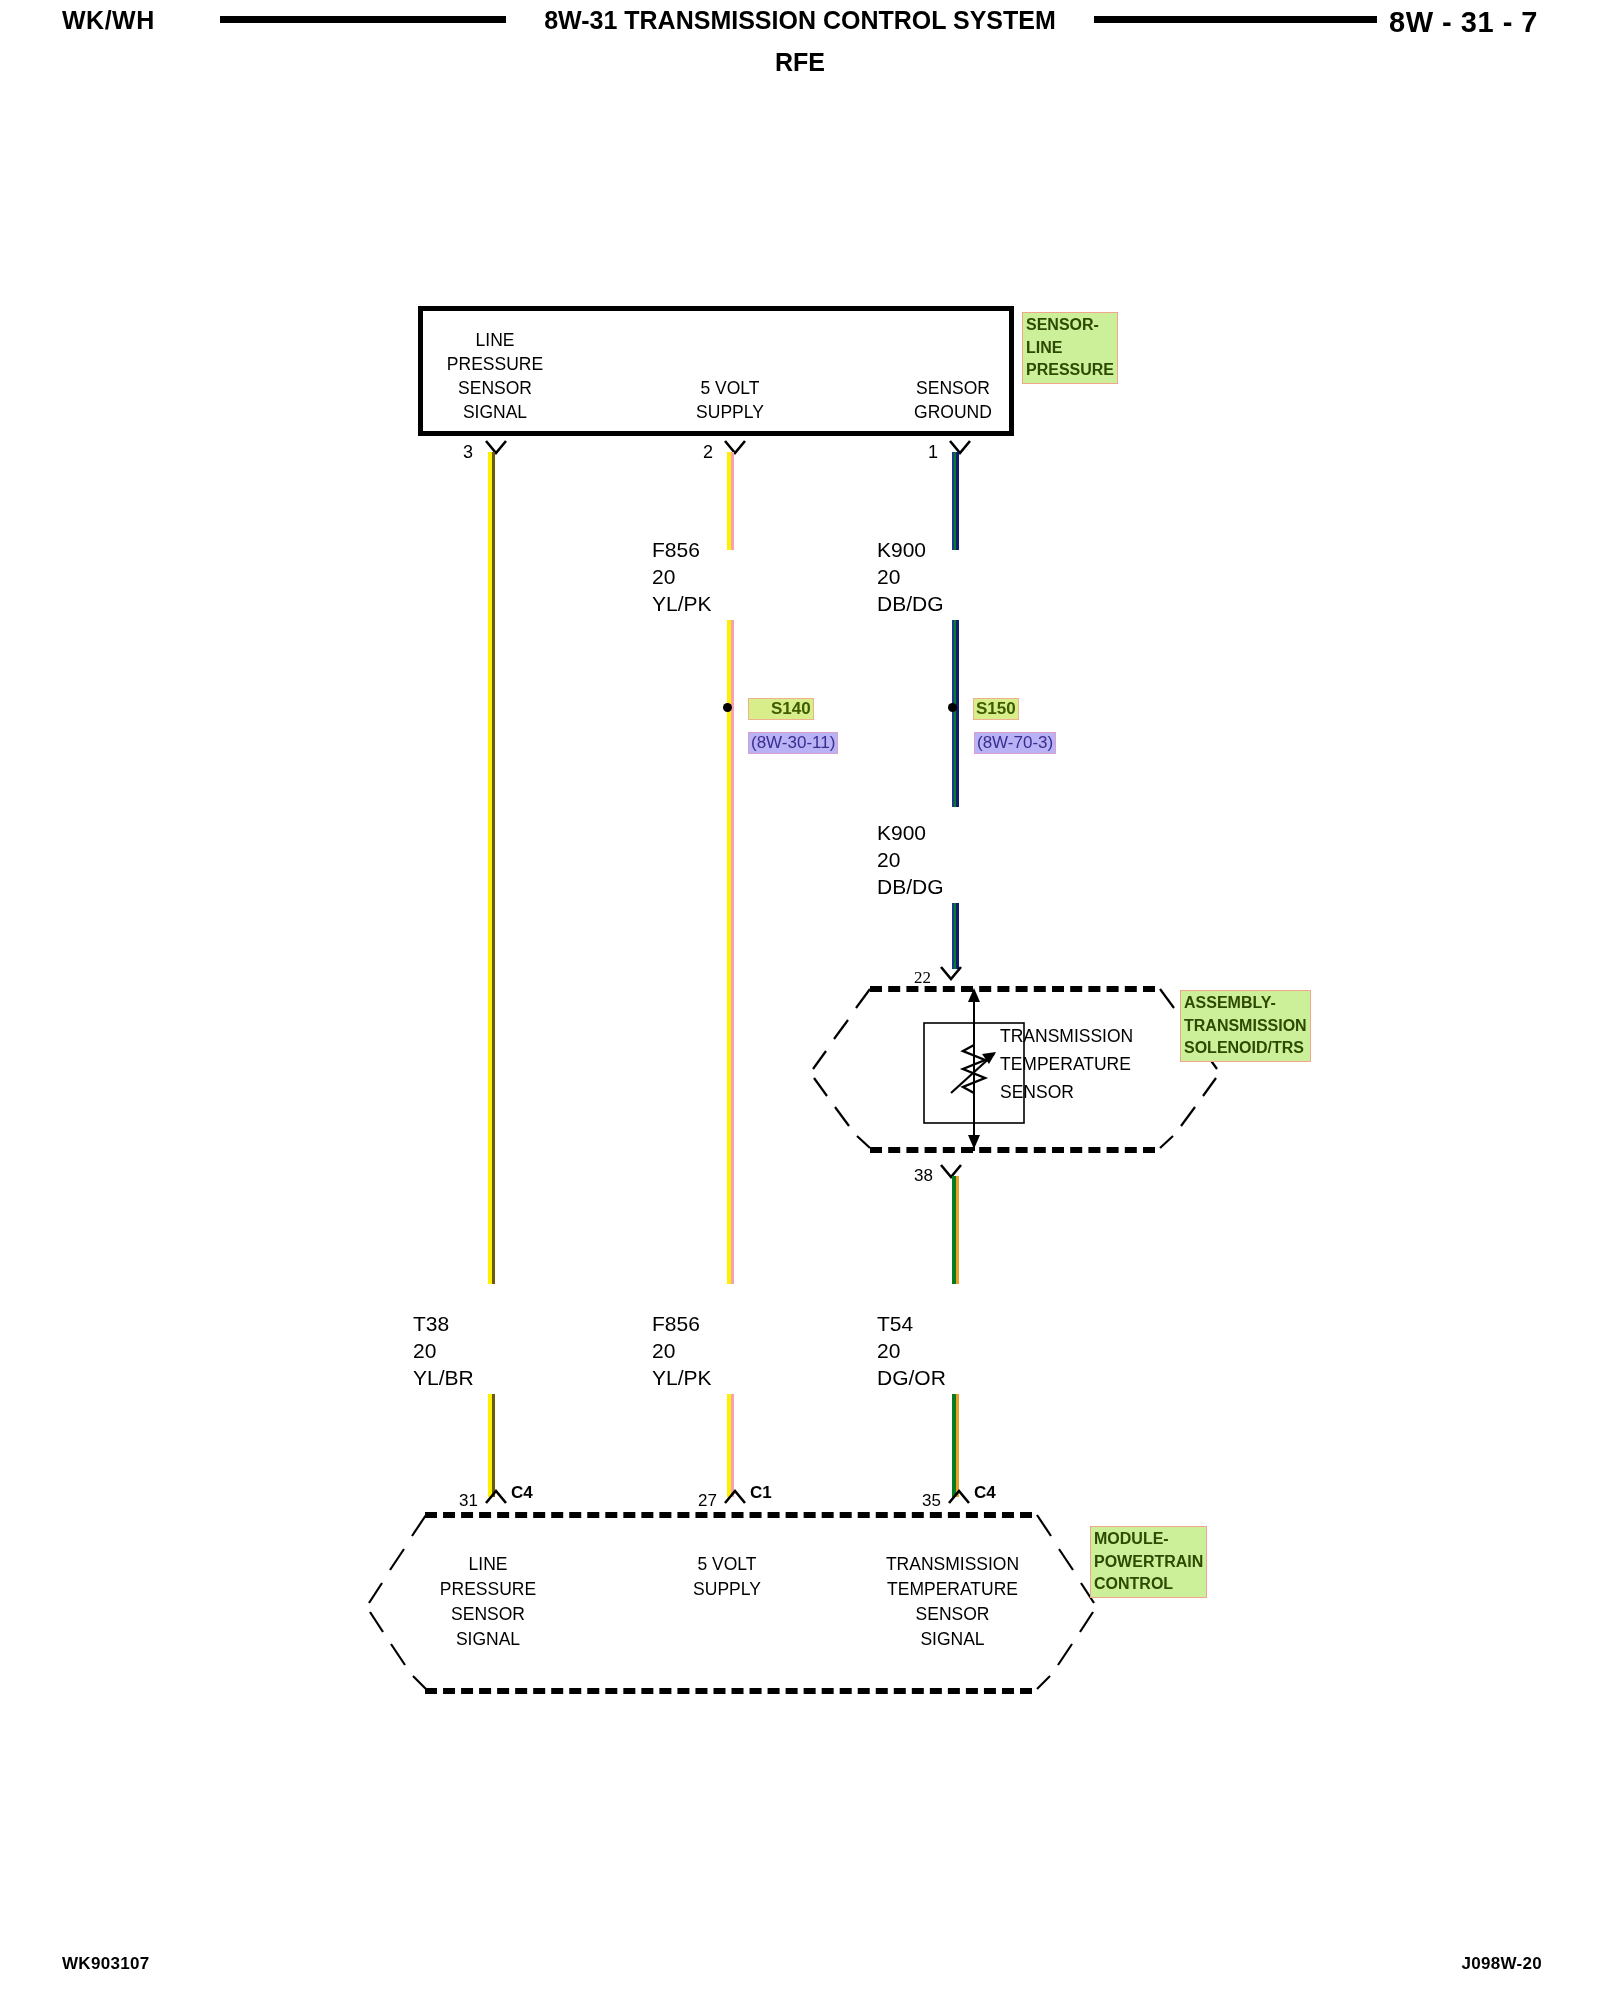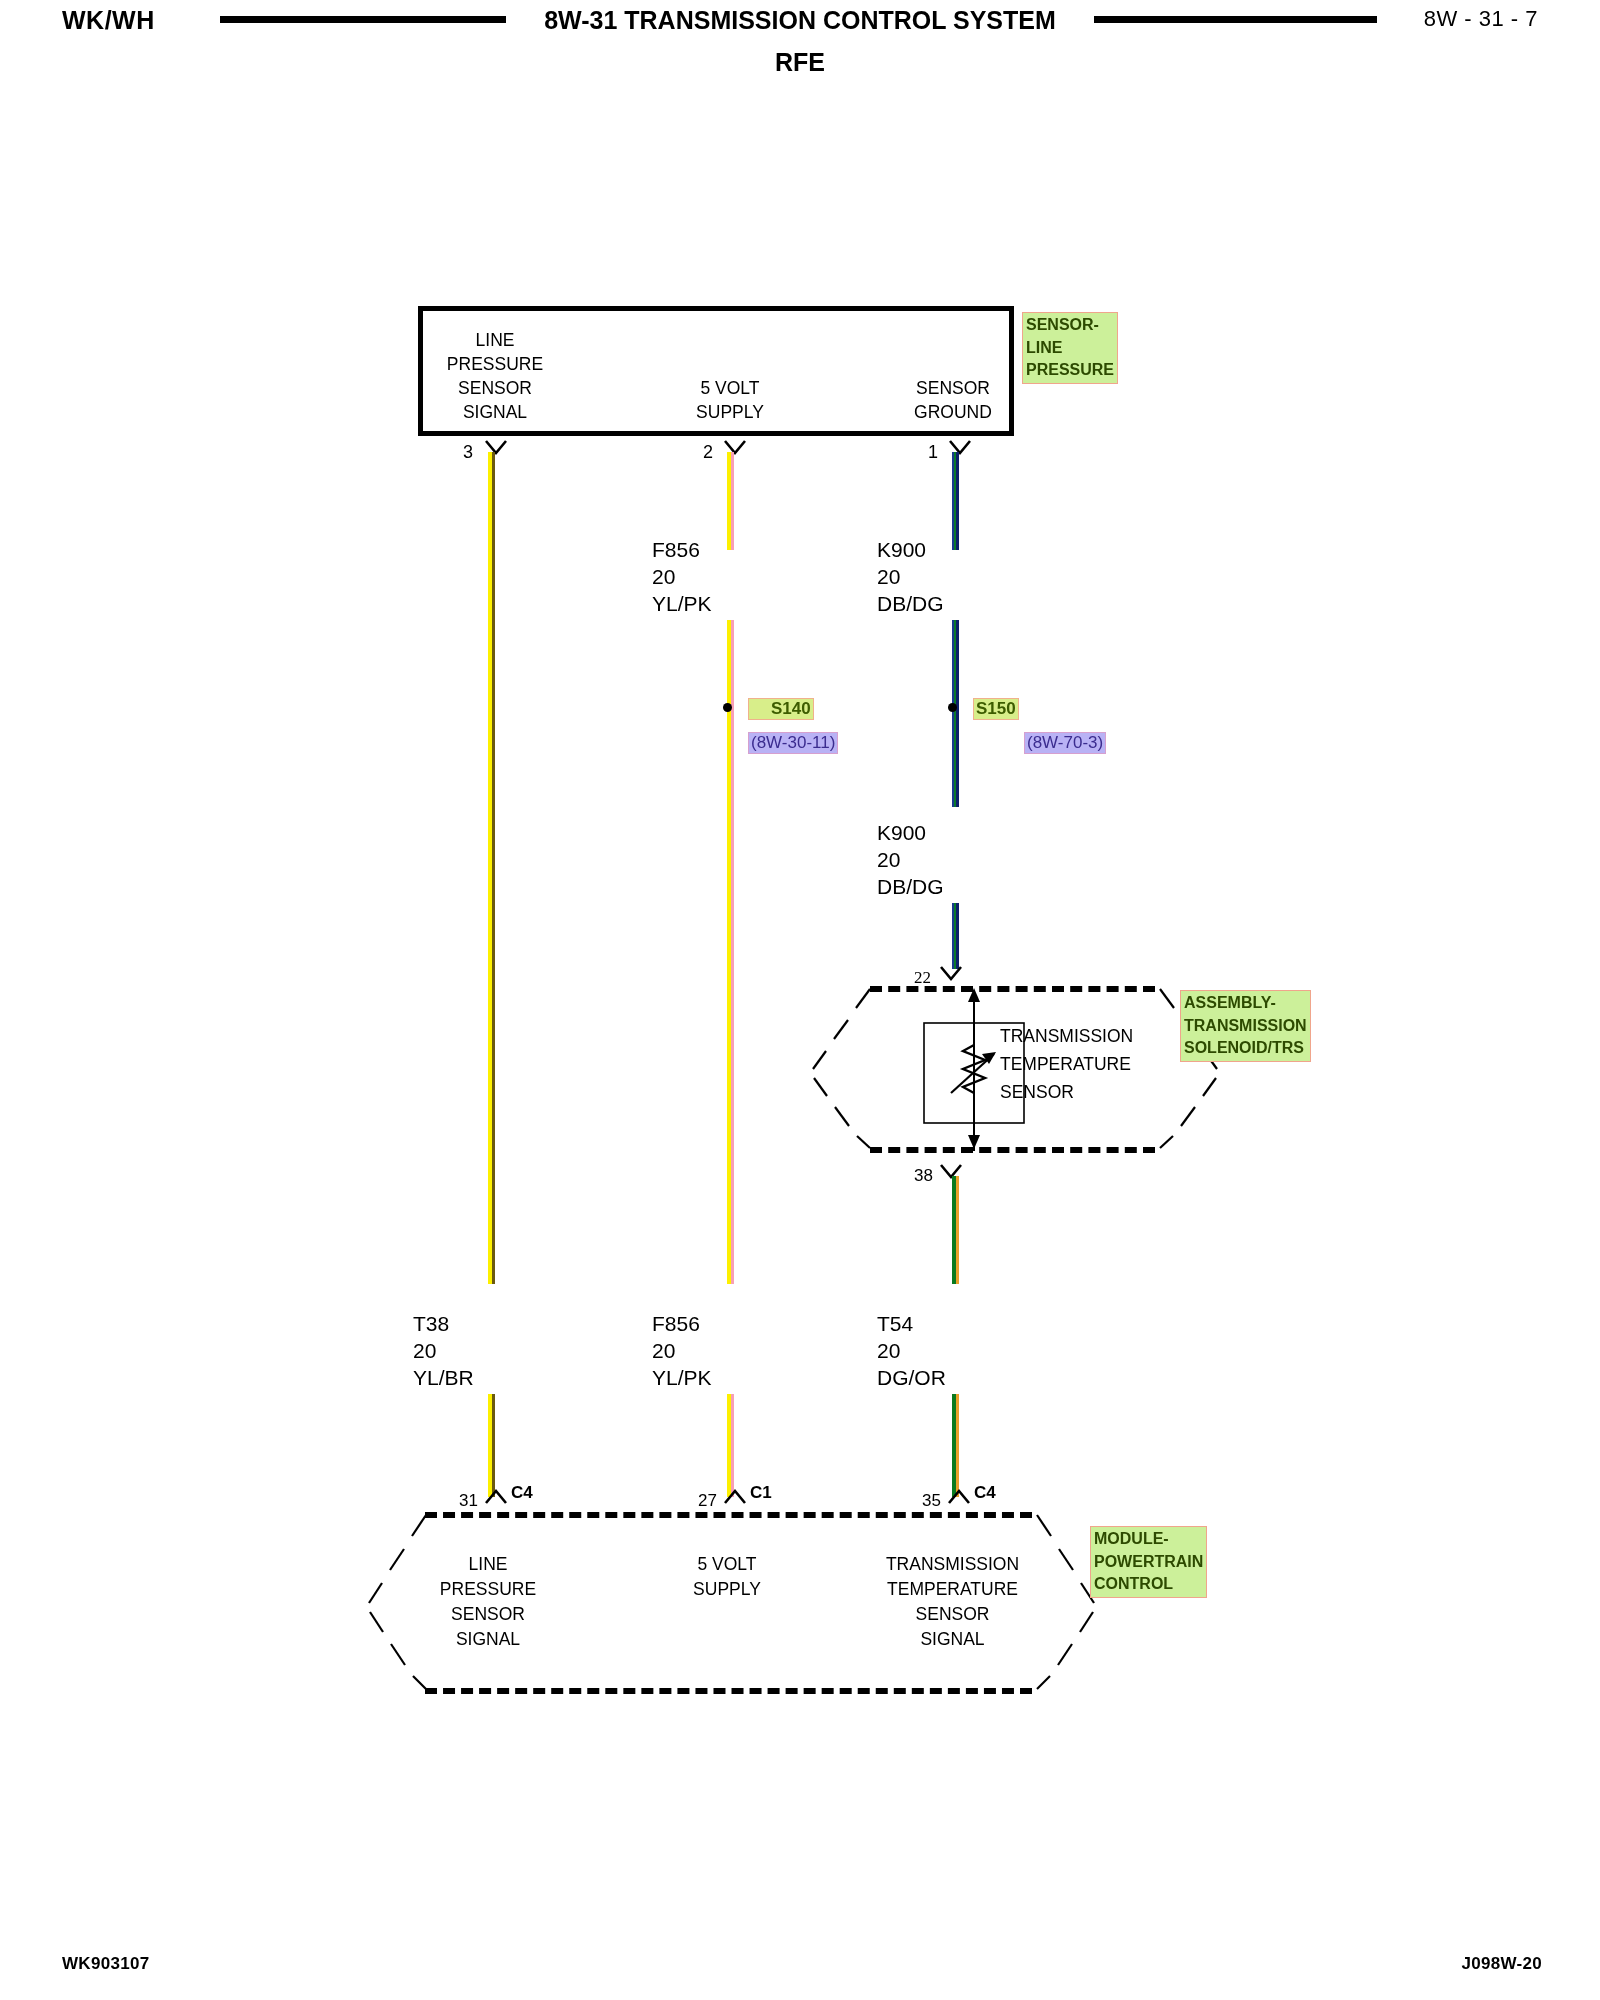--- a/index.html
+++ b/index.html
@@ -9,21 +9,21 @@
     color:#000;
   }
   .abs{position:absolute;}
 
   
   #header-left{left:62px;top:6px;font-size:25px;font-weight:bold;letter-spacing:.5px;}
   #header-rule-left{left:220px;top:16px;width:286px;height:7px;background:#000;}
   #header-title{left:0;top:6px;width:1600px;text-align:center;font-size:25px;font-weight:bold;}
   #header-subtitle{left:0;top:48px;width:1600px;text-align:center;font-size:25px;font-weight:bold;}
   #header-rule-right{left:1094px;top:16px;width:283px;height:7px;background:#000;}
-  #header-right{right:62px;top:6px;font-size:22px;font-weight:normal;letter-spacing:.5px;}
+  #header-right{right:62px;top:6px;font-size:29px;font-weight:bold;letter-spacing:.5px;}
 
   
   #footer-left{left:62px;top:1954px;font-size:17px;font-weight:bold;letter-spacing:.3px;}
   #footer-right{right:58px;top:1954px;font-size:17px;font-weight:bold;letter-spacing:.3px;}
 
   
   #sensor-box{
     left:418px;top:306px;width:596px;height:130px;
     border:5px solid #000;box-sizing:border-box;background:#fff;
   }
@@ -164,21 +164,21 @@
 
 <div class="abs wirelabel" style="left:877px;top:536px;width:150px;">
   <div>K900</div>
   <div>20</div>
   <div>DB/DG</div>
 </div>
 <div class="abs wire w-db-dg" style="left:952px;top:620px;height:187px;"></div>
 
 <div class="abs splice-dot" style="left:948px;top:703px;"></div>
 <div class="abs splice-name" style="left:973px;top:698px;">S150</div>
-<div class="abs splice-ref" style="left:1024px;top:732px;">(8W-70-3)</div>
+<div class="abs splice-ref" style="left:974px;top:732px;">(8W-70-3)</div>
 
 <div class="abs wirelabel" style="left:877px;top:819px;width:150px;">
   <div>K900</div>
   <div>20</div>
   <div>DB/DG</div>
 </div>
 <div class="abs wire w-db-dg" style="left:952px;top:903px;height:66px;"></div>
 
 <div class="abs pinnum" style="left:914px;top:968px;font-size:17px;font-family:Liberation Serif, serif;">22</div>
 <div class="abs yglyph" style="left:940px;top:966px;">

